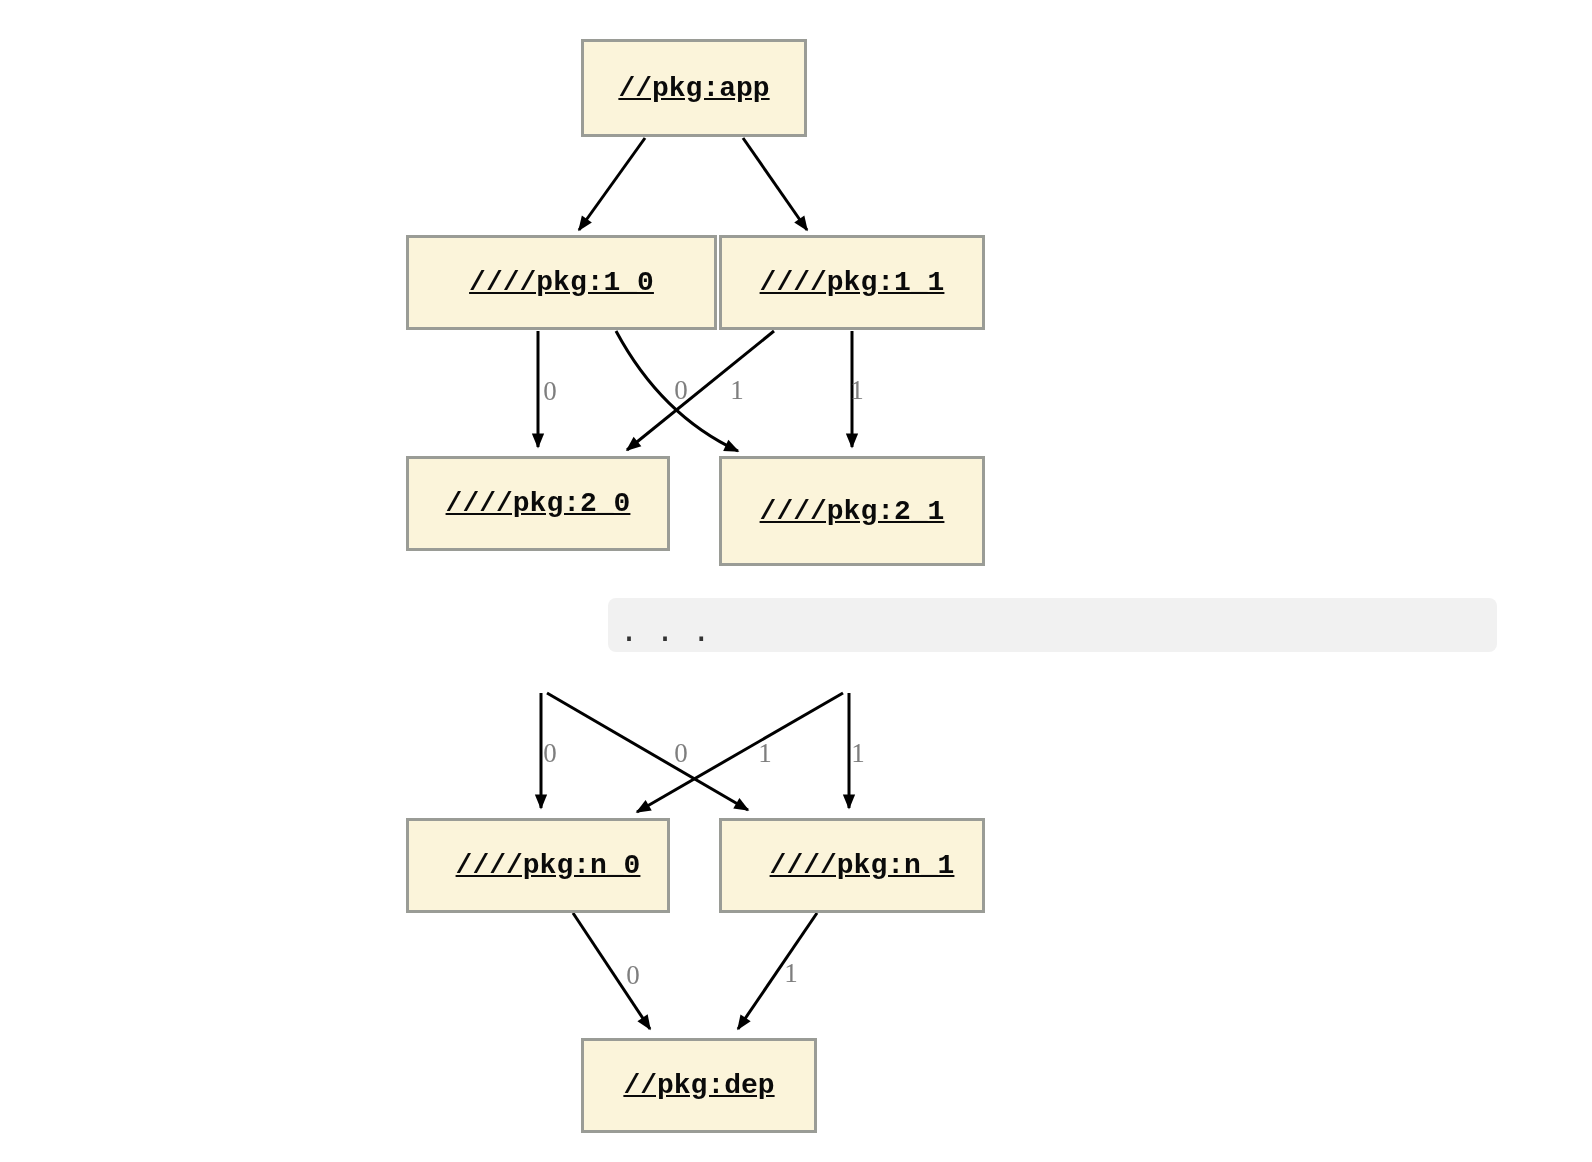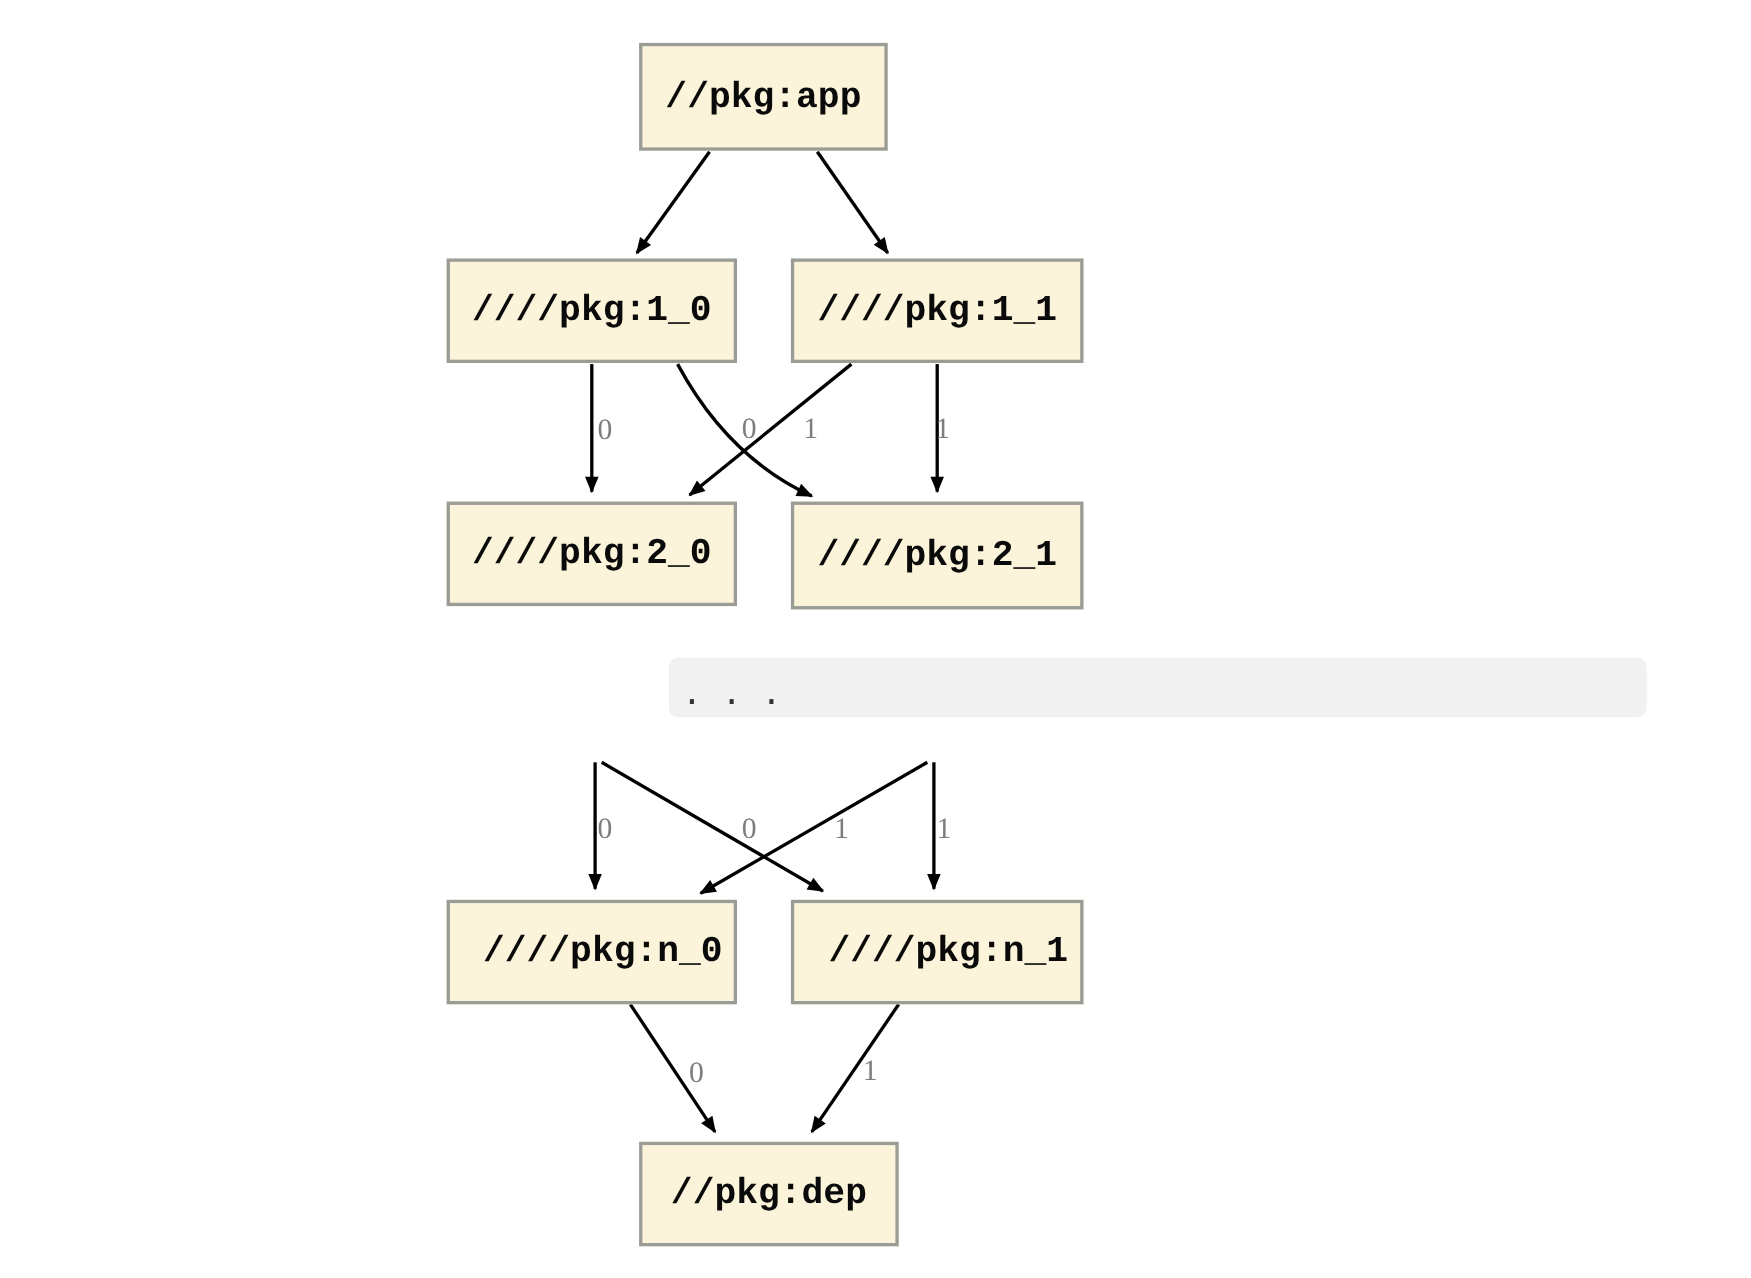--- a/index.html
+++ b/index.html
@@ -33,23 +33,24 @@
   .node {
     position: absolute;
     box-sizing: border-box;
     background: var(--node-fill);
     border: 3px solid var(--node-border);
     display: flex;
     align-items: center;
     justify-content: center;
     font-family: "Liberation Mono", monospace;
     font-weight: bold;
-    font-size: 33px;
+    font-size: 28px;
     color: #0a0a0a;
     white-space: nowrap;
+    text-decoration: underline;
   }
   .edge-label {
     position: absolute;
     transform: translate(-50%, -50%);
     font-family: "Liberation Serif", serif;
     font-size: 27px;
     color: var(--edge-label);
     line-height: 1;
   }
   .ellipsis-band {
@@ -89,30 +90,30 @@
     <line class="edge" x1="547" y1="693" x2="748" y2="810" marker-end="url(#arrow)"></line>
     <line class="edge" x1="843" y1="693" x2="637" y2="812" marker-end="url(#arrow)"></line>
     <line class="edge" x1="849" y1="693" x2="849" y2="808" marker-end="url(#arrow)"></line>
     <line class="edge" x1="573" y1="913" x2="650" y2="1029" marker-end="url(#arrow)"></line>
     <line class="edge" x1="817" y1="913" x2="738" y2="1029" marker-end="url(#arrow)"></line>
   </svg>
 
   <div class="node" style="left:581px; top:39px;  width:226px; height:98px;">
     <span>//pkg:app</span>
   </div>
-  <div class="node" style="left:406px; top:235px; width:264px; height:95px;">
+  <div class="node" style="left:406px; top:235px; width:311px; height:95px;">
     <span>////pkg:1_0</span>
   </div>
   <div class="node" style="left:719px; top:235px; width:266px; height:95px;">
     <span>////pkg:1_1</span>
   </div>
   <div class="node" style="left:406px; top:456px; width:264px; height:95px;">
     <span>////pkg:2_0</span>
   </div>
-  <div class="node" style="left:719px; top:456px; width:266px; height:98px;">
+  <div class="node" style="left:719px; top:456px; width:266px; height:110px;">
     <span>////pkg:2_1</span>
   </div>
   <div class="node" style="left:406px; top:818px; width:264px; height:95px;padding-left:20px;">
     <span>////pkg:n_0</span>
   </div>
   <div class="node" style="left:719px; top:818px; width:266px; height:95px;padding-left:20px;">
     <span>////pkg:n_1</span>
   </div>
   <div class="node" style="left:581px; top:1038px; width:236px; height:95px;">
     <span>//pkg:dep</span>

